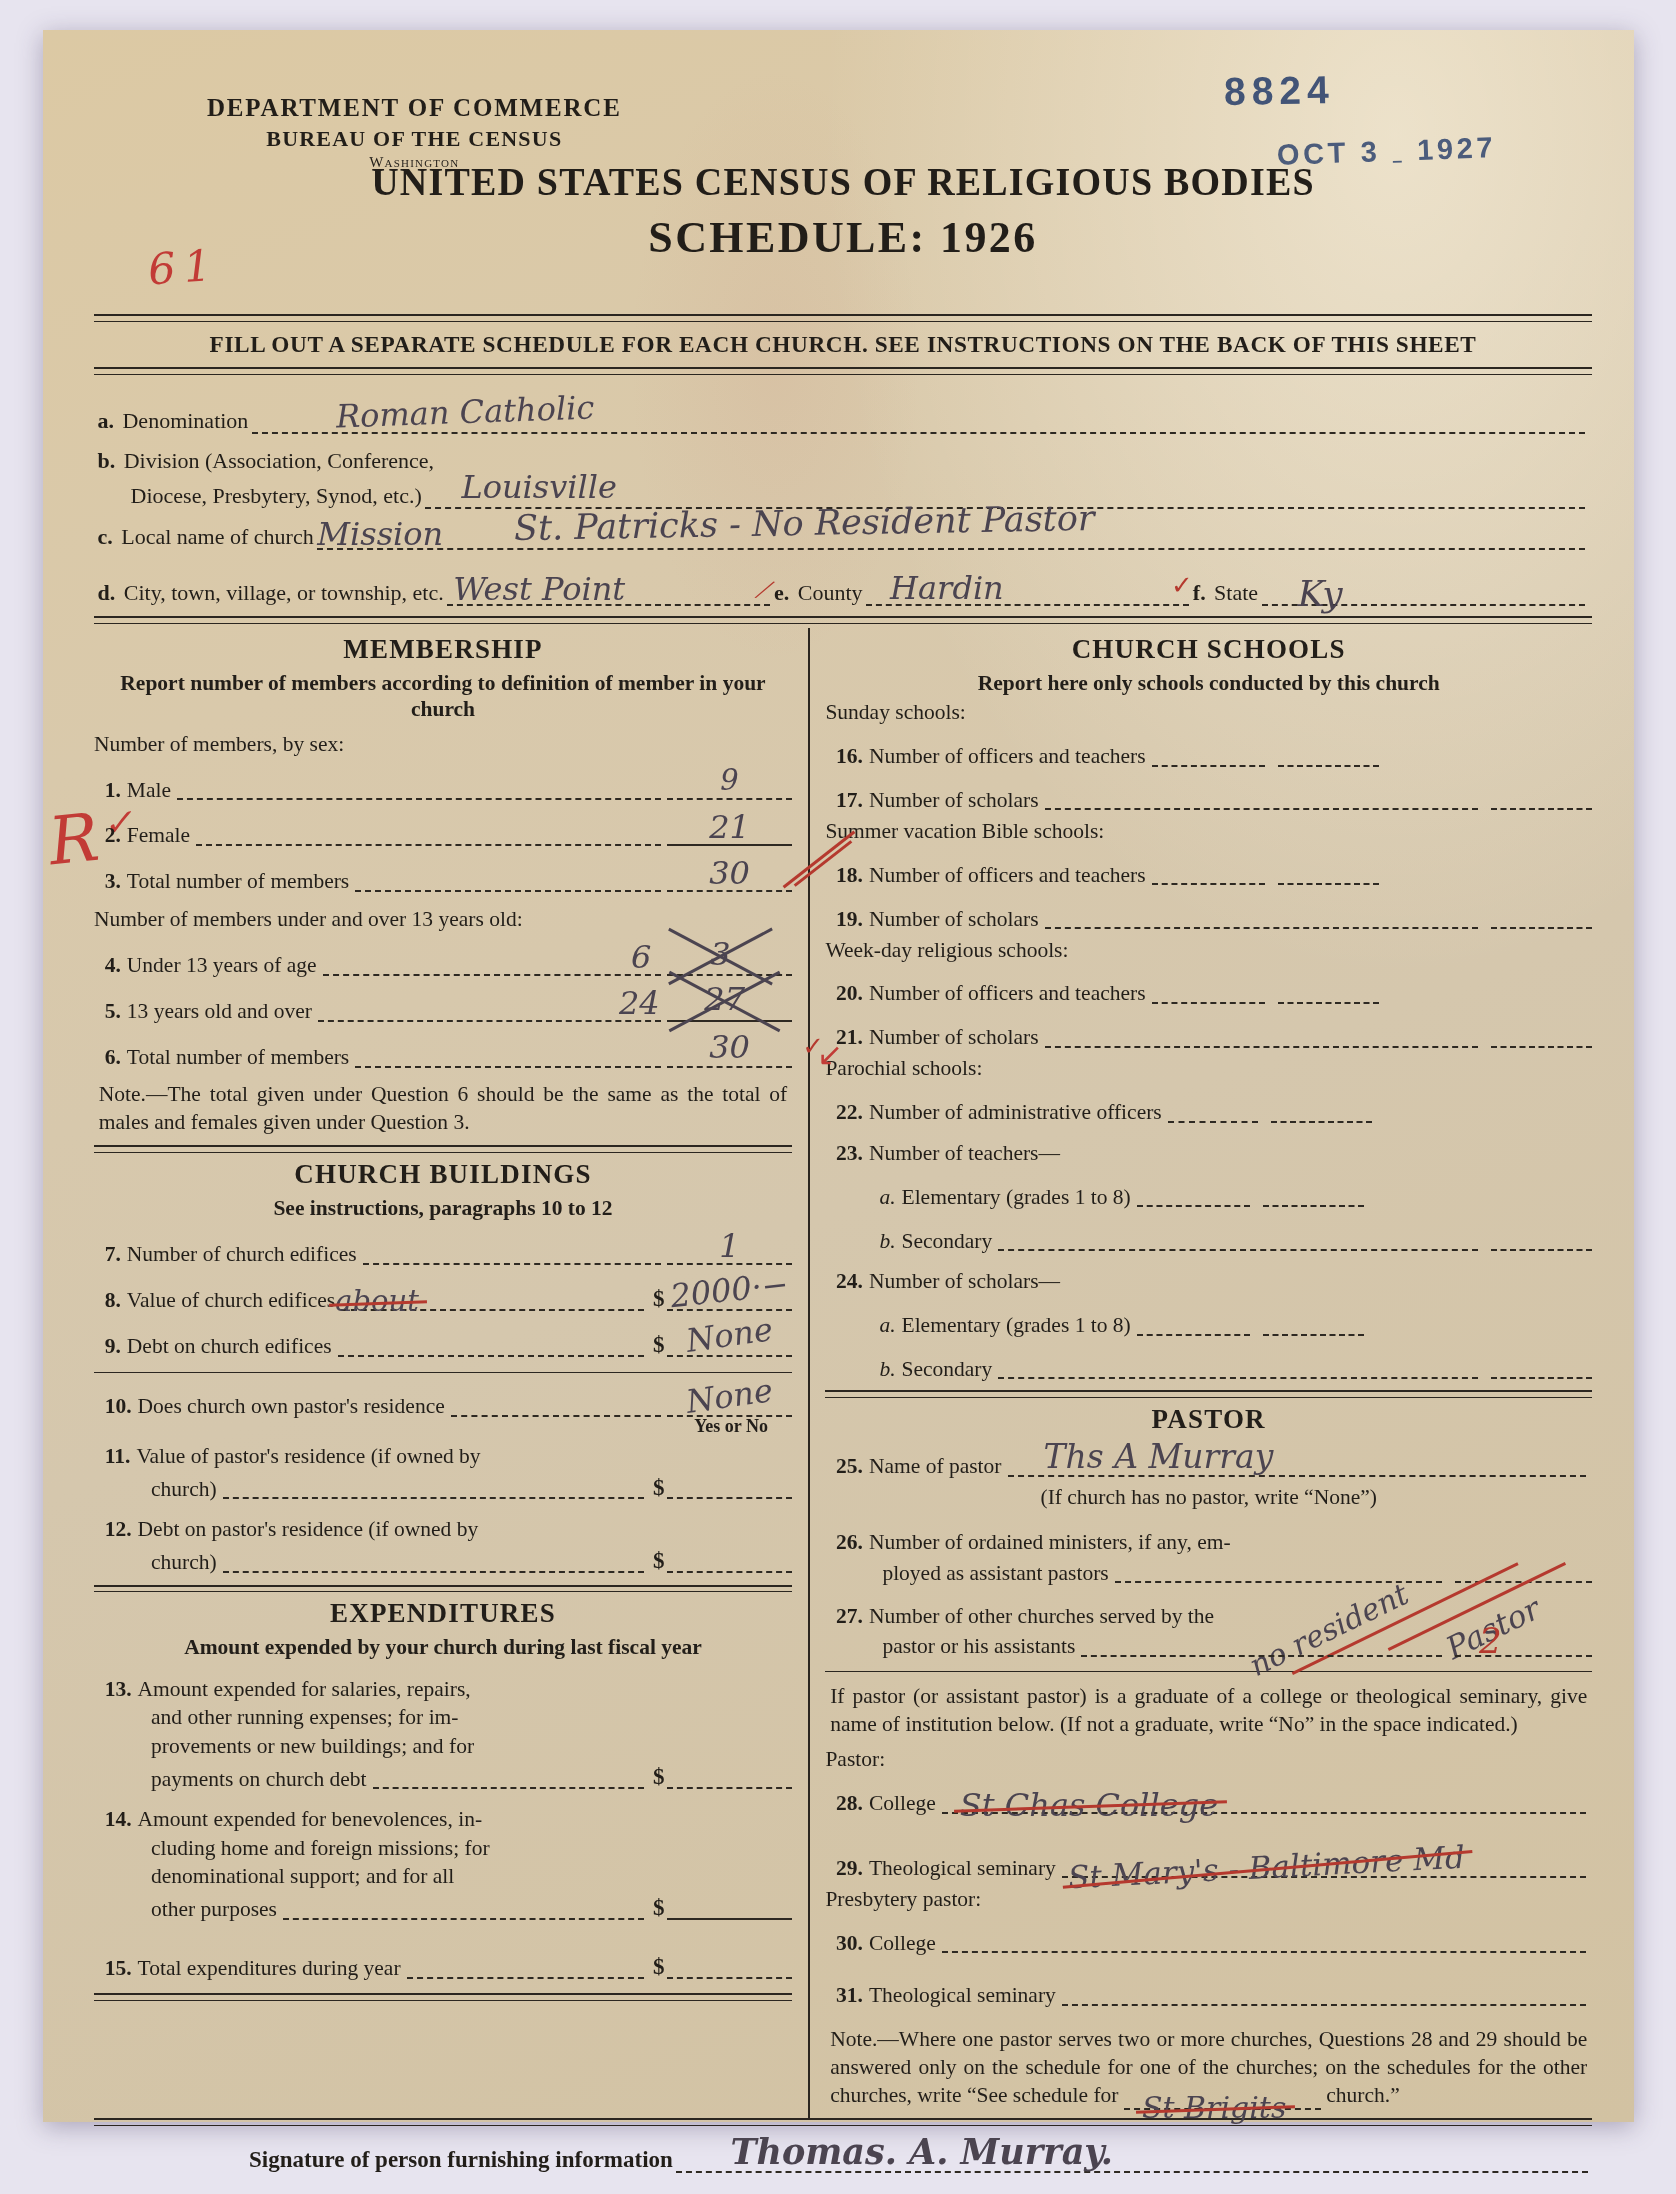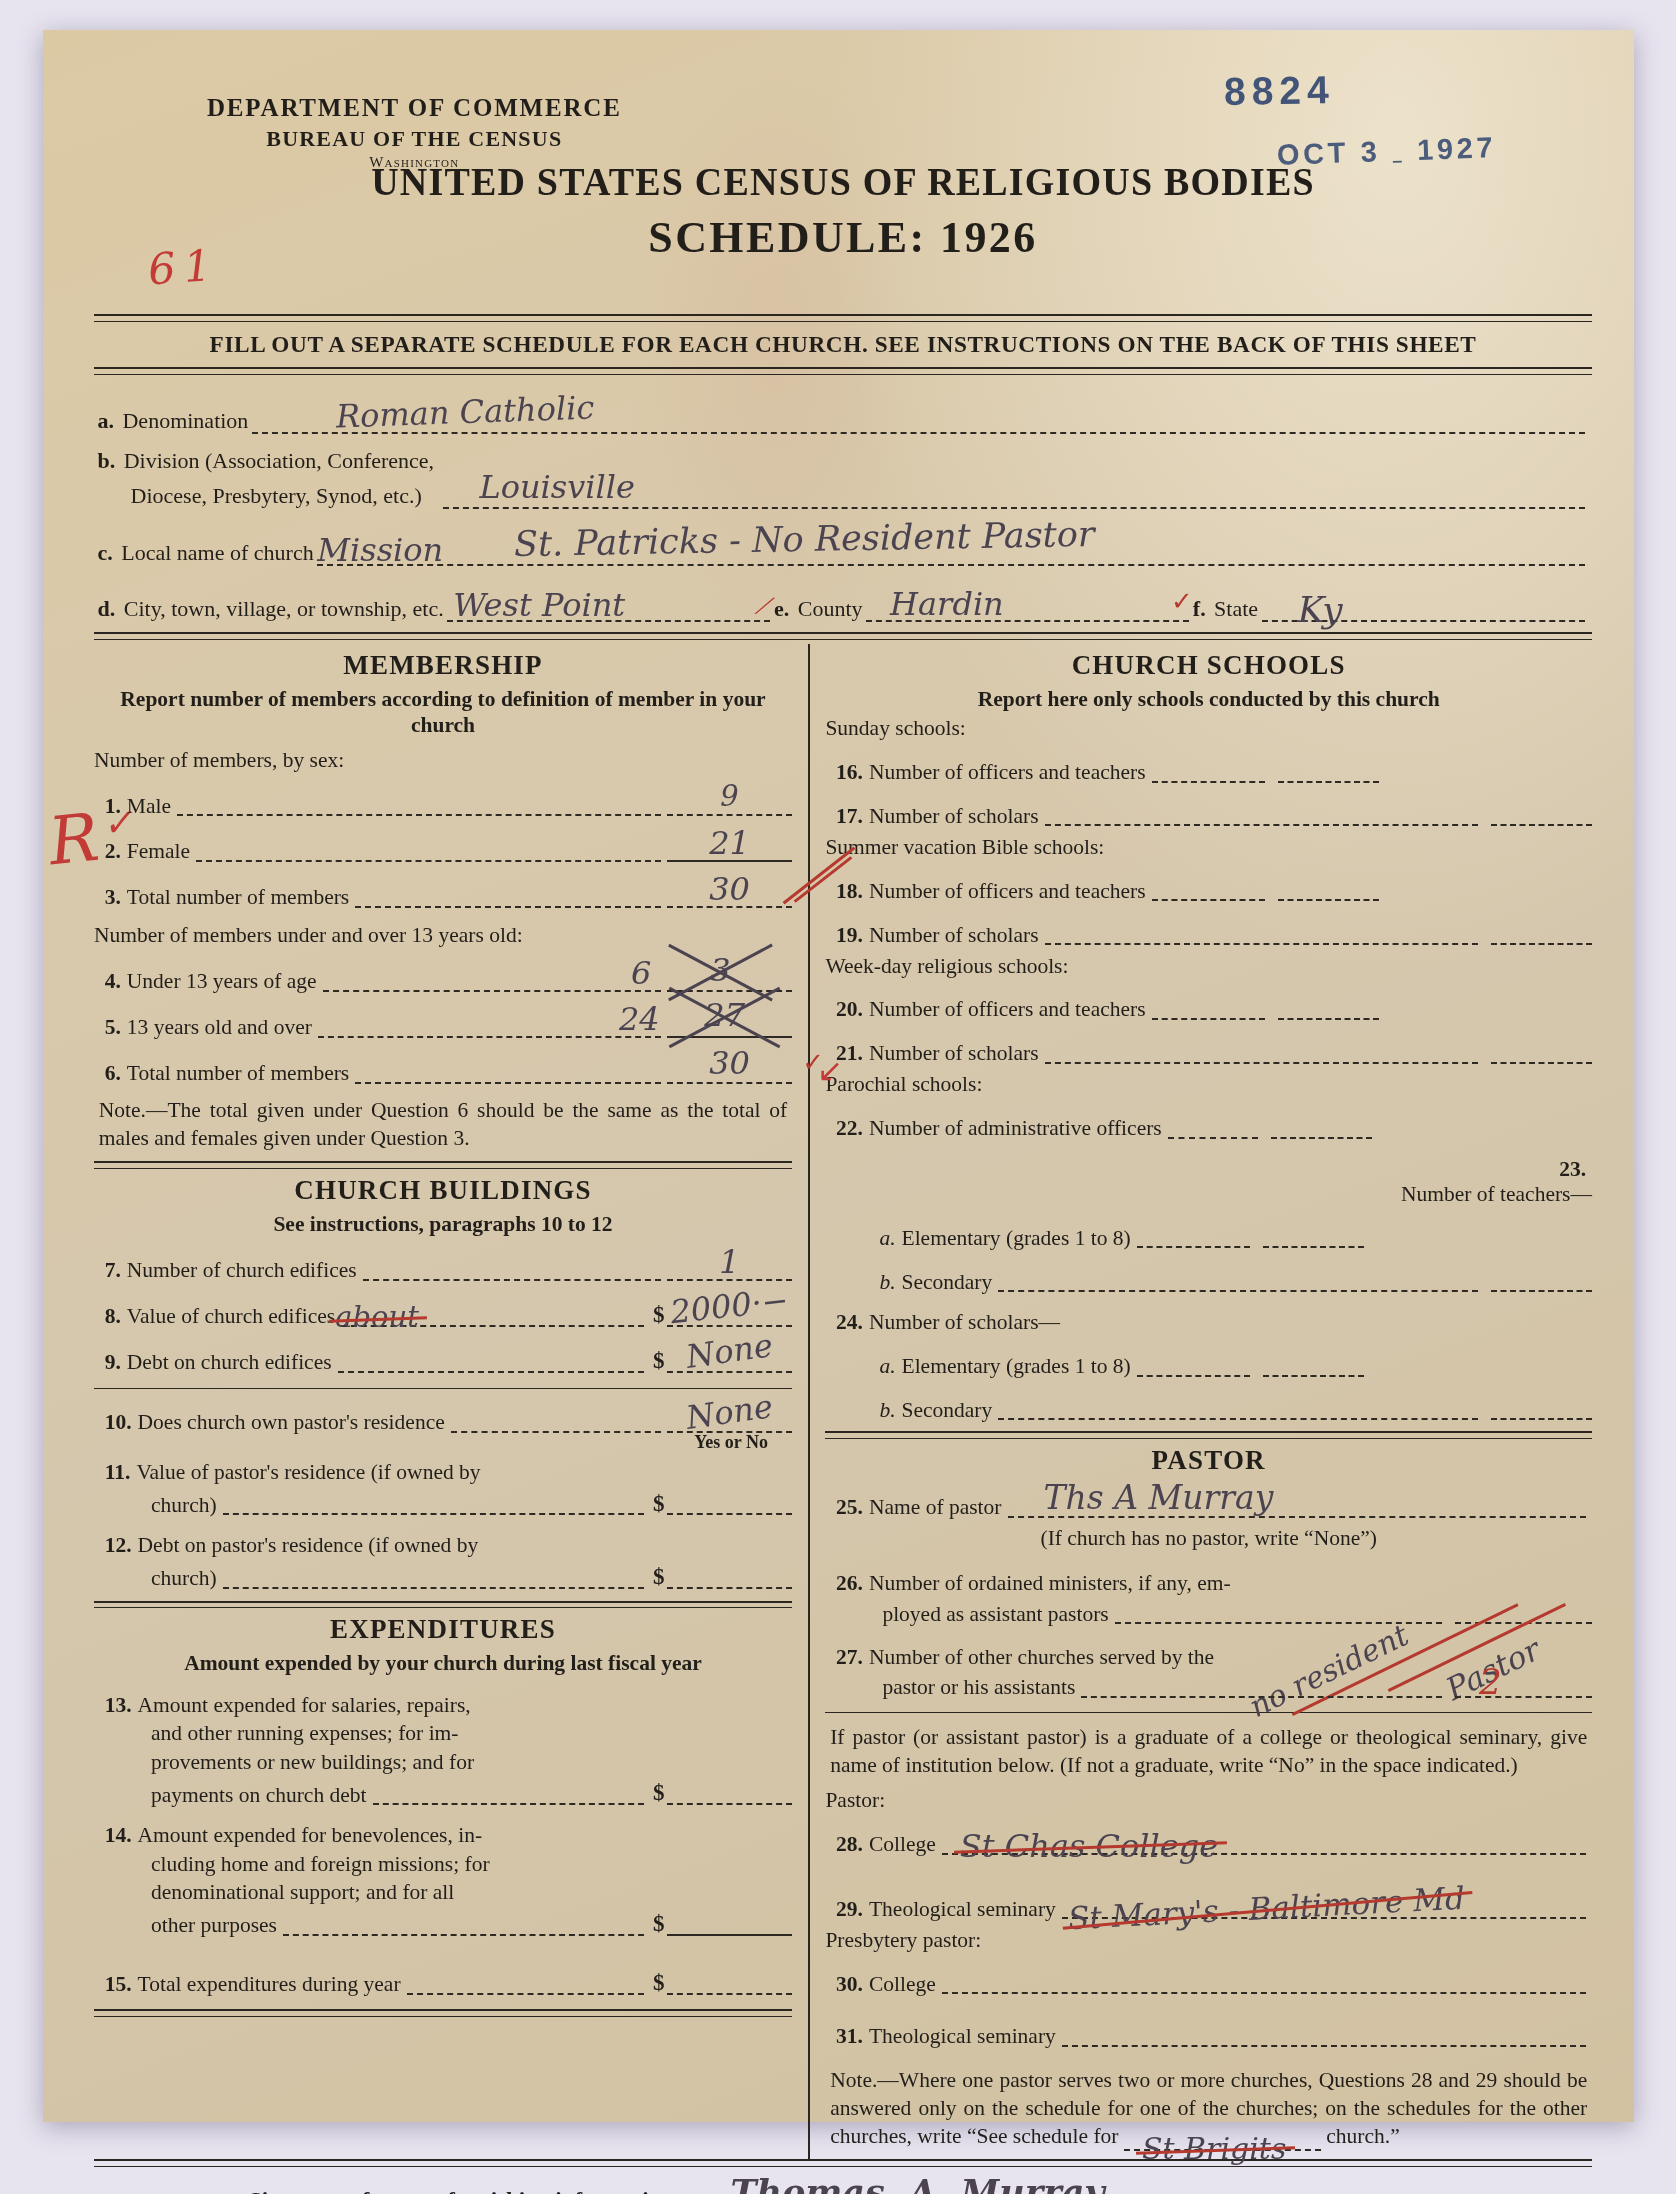--- a/index.html
+++ b/index.html
@@ -125,21 +125,21 @@
       <span class="flabel">Denomination</span>
       <span class="dotline">
         <span class="hw big onln" style="left:84px;bottom:3.6px;transform:rotate(-2deg);">Roman Catholic</span>
       </span>
     </div>
 
     <div class="frow" style="align-items:flex-start;margin-bottom:4.8px;">
       <span class="fnum">b.</span>
       <span class="flabel">Division (Association, Conference,</span>
     </div>
-    <div class="frow" style="margin-bottom:28px;gap:18px;">
+    <div class="frow" style="margin-bottom:12px;">
       <span class="flabel" style="margin-left:33px;">Diocese, Presbytery, Synod, etc.)</span>
       <span class="dotline">
         <span class="hw big onln" style="left:36px;bottom:3.6px;">Louisville</span>
       </span>
     </div>
 
     <div class="frow" style="margin-bottom:26px;">
       <span class="fnum">c.</span>
       <span class="flabel">Local name of church</span>
       <span class="dotline">
@@ -403,21 +403,21 @@
       <div class="plain" style="position:relative;">
         <span class="arrowSW">↙</span>
         <span>Parochial schools:</span>
       </div>
       <div class="qrow">
         <span class="qnum">22.</span>
         <span>Number of administrative officers</span>
         <span class="qdots" style="max-width:90px;"></span>
         <span class="ans2"></span>
       </div>
-      <div class="qrow" style="margin-bottom:2.4px;flex-direction:column;">
+      <div class="qrow" style="margin-bottom:2.4px;">
         <span class="qnum">23.</span>
         <span>Number of teachers—</span>
       </div>
       <div class="qrow sub">
         <span class="qnum">a.</span>
         <span>Elementary (grades 1 to 8)</span>
         <span class="qdots" style="max-width:113px;"></span>
         <span class="ans2"></span>
       </div>
       <div class="qrow sub">

